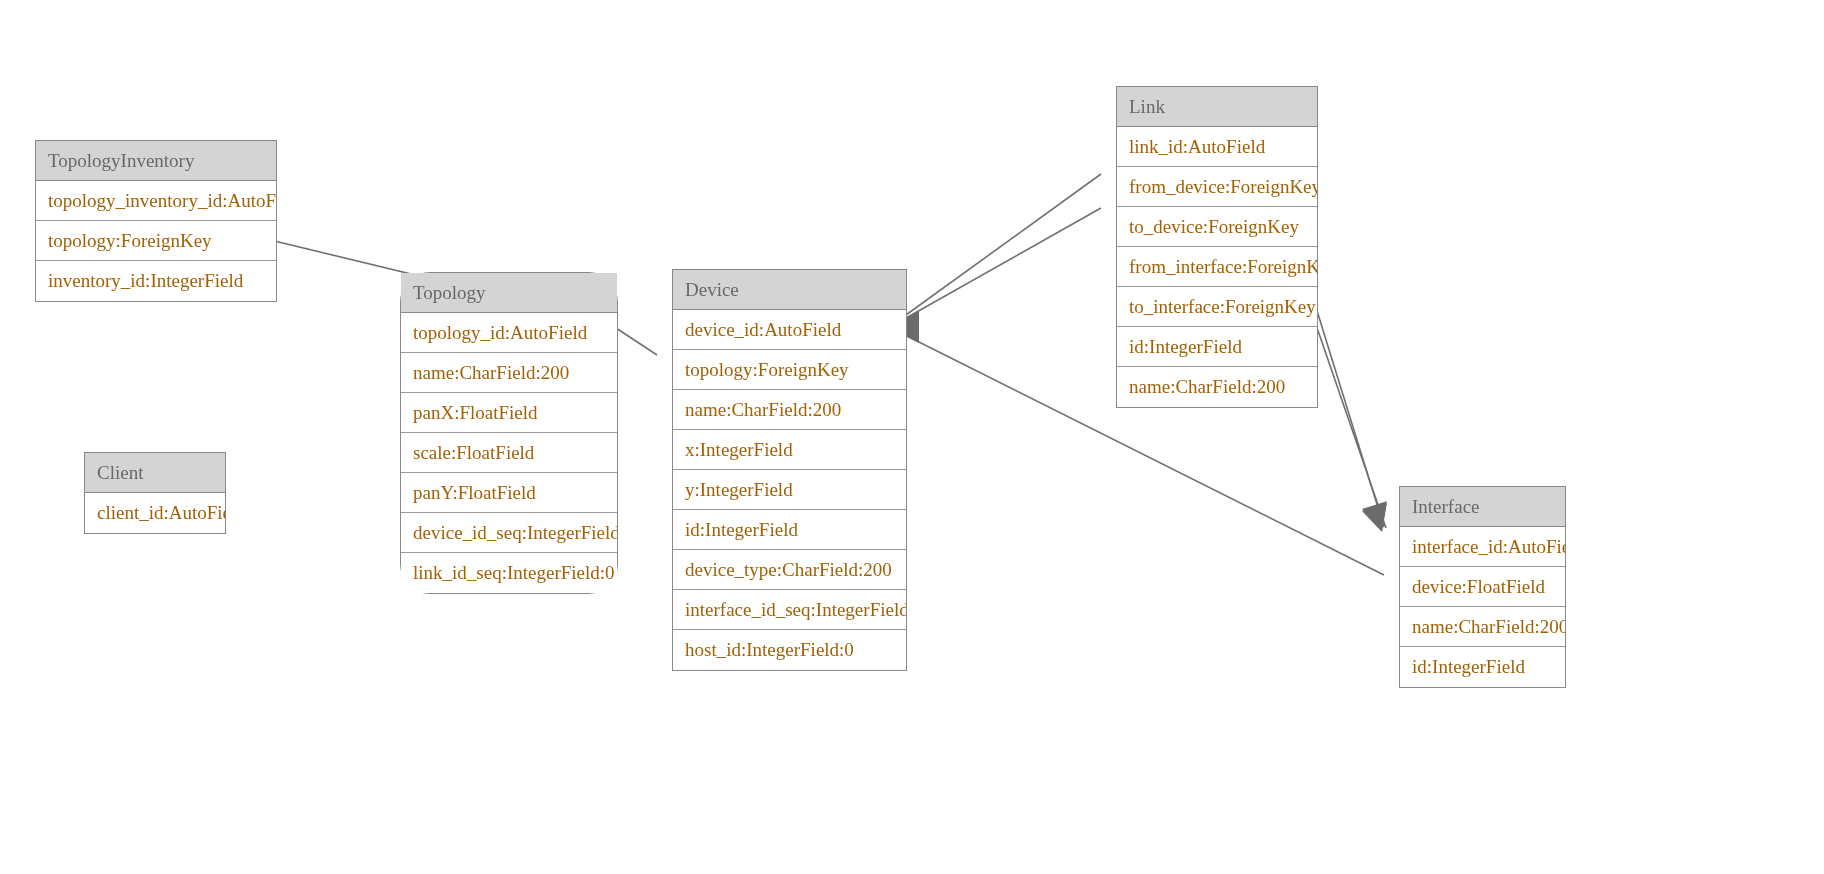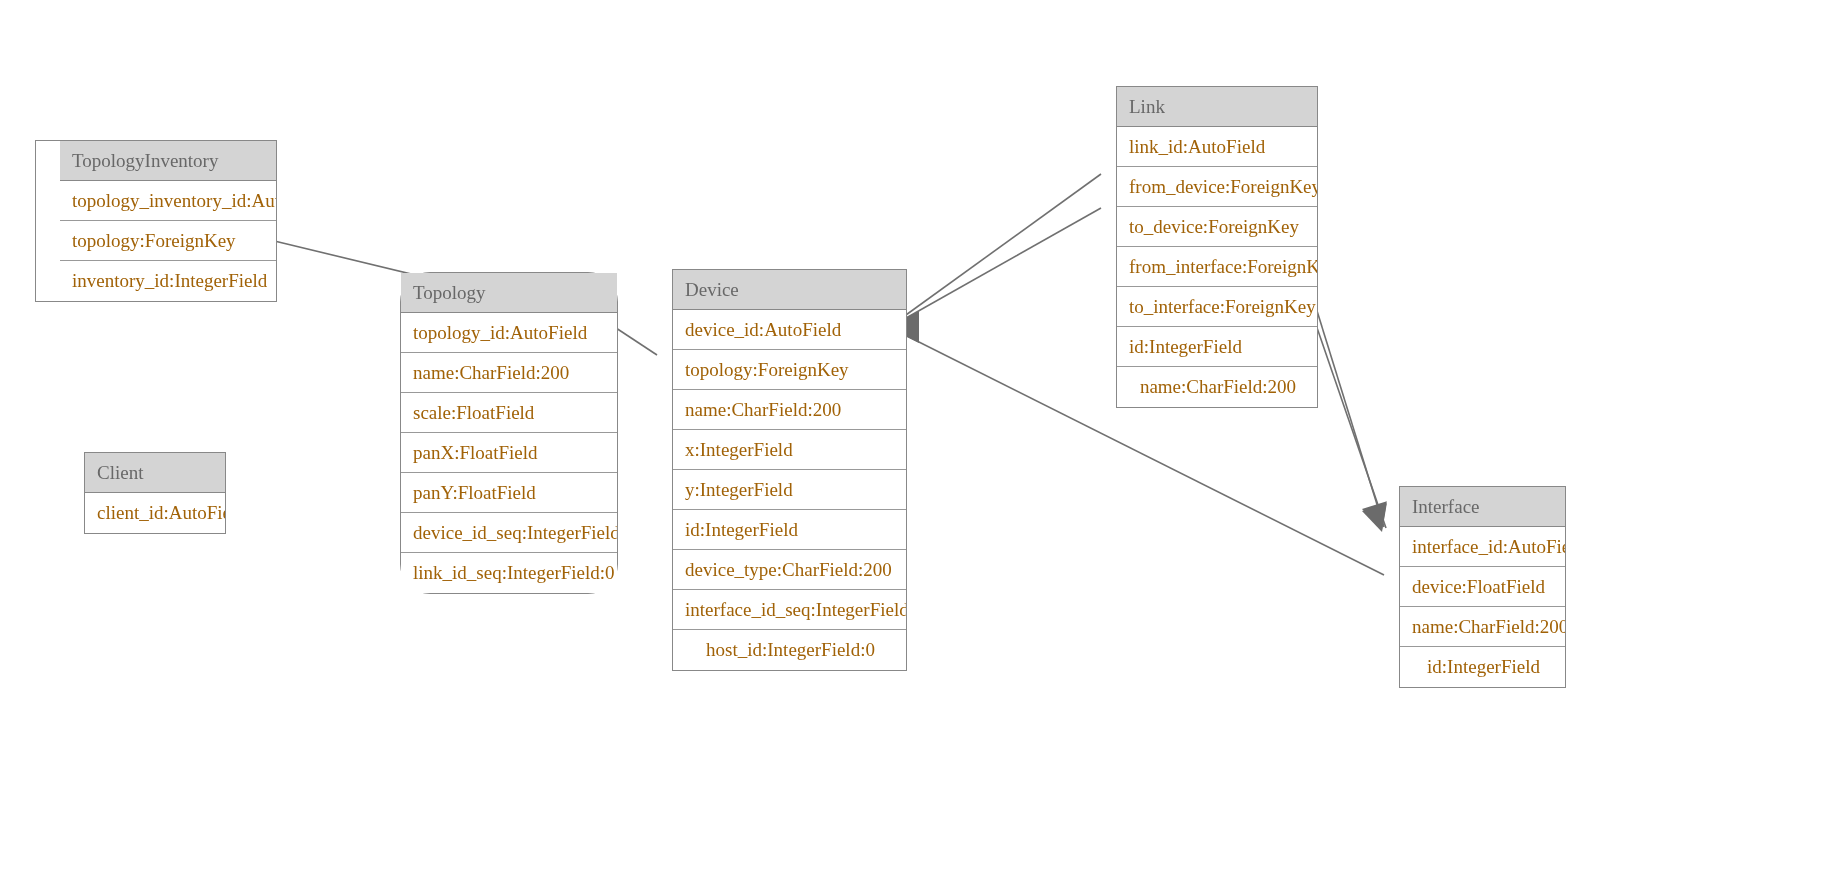--- a/index.html
+++ b/index.html
@@ -60,21 +60,20 @@
     font-size: 19px;
     line-height: 40px;
     height: 40px;
     padding: 0 10px 0 12px;
     white-space: nowrap;
     overflow: hidden;
     background: #ffffff;
   }
   .entity-row:last-child {
     border-bottom: none;
-    text-align: center;
   }
 </style>
 </head>
 <body>
 
 <div id="canvas">
 
   <svg id="edges" viewBox="0 0 1824 874" width="1824" height="874" xmlns="http://www.w3.org/2000/svg">
     <g id="edge-group" stroke="#707070" stroke-width="1.6" fill="none">
         <path d="M 262,238 L 610,322" stroke="#707070"></path>
@@ -89,43 +88,43 @@
         <polygon points="0,0 26,-13 26,13" transform="translate(610,322) rotate(166)" fill="#6b6b6b"></polygon>
         <polygon points="0,0 26,-13 26,13" transform="translate(610,324) rotate(180)" fill="#6b6b6b"></polygon>
         <polygon points="0,0 26,-13 26,13" transform="translate(893,324) rotate(0)" fill="#6b6b6b"></polygon>
         <polygon points="0,0 26,-13 26,13" transform="translate(893,327) rotate(0)" fill="#6b6b6b"></polygon>
         <polygon points="0,0 26,-13 26,13" transform="translate(893,330) rotate(0)" fill="#6b6b6b"></polygon>
         <polygon points="0,0 26,-13 26,13" transform="translate(1382,530) rotate(253)" fill="#6b6b6b"></polygon>
         <polygon points="0,0 26,-13 26,13" transform="translate(1382,532) rotate(253)" fill="#6b6b6b"></polygon>
       </g>
   </svg>
 
-  <div class="entity" style="left: 20px; top: 140px; width: 242px; padding-left: 24px;">
+  <div class="entity" style="left: 20px; top: 140px; width: 242px;">
     <div class="entity-header">TopologyInventory</div>
     <div class="entity-rows">
       <div class="entity-row">topology_inventory_id:AutoField</div>
       <div class="entity-row">topology:ForeignKey</div>
       <div class="entity-row">inventory_id:IntegerField</div>
     </div>
   </div>
 
   <div class="entity" style="left: 69px; top: 452px; width: 142px;">
     <div class="entity-header">Client</div>
     <div class="entity-rows">
       <div class="entity-row">client_id:AutoField</div>
     </div>
   </div>
 
   <div class="entity" style="left: 385px; top: 272px; width: 218px; border-radius: 30px;">
     <div class="entity-header">Topology</div>
     <div class="entity-rows">
       <div class="entity-row">topology_id:AutoField</div>
       <div class="entity-row">name:CharField:200</div>
+      <div class="entity-row">panX:FloatField</div>
       <div class="entity-row">scale:FloatField</div>
-      <div class="entity-row">panX:FloatField</div>
       <div class="entity-row">panY:FloatField</div>
       <div class="entity-row">device_id_seq:IntegerField:0</div>
       <div class="entity-row">link_id_seq:IntegerField:0</div>
     </div>
   </div>
 
   <div class="entity" style="left: 657px; top: 269px; width: 235px;">
     <div class="entity-header">Device</div>
     <div class="entity-rows">
       <div class="entity-row">device_id:AutoField</div>

